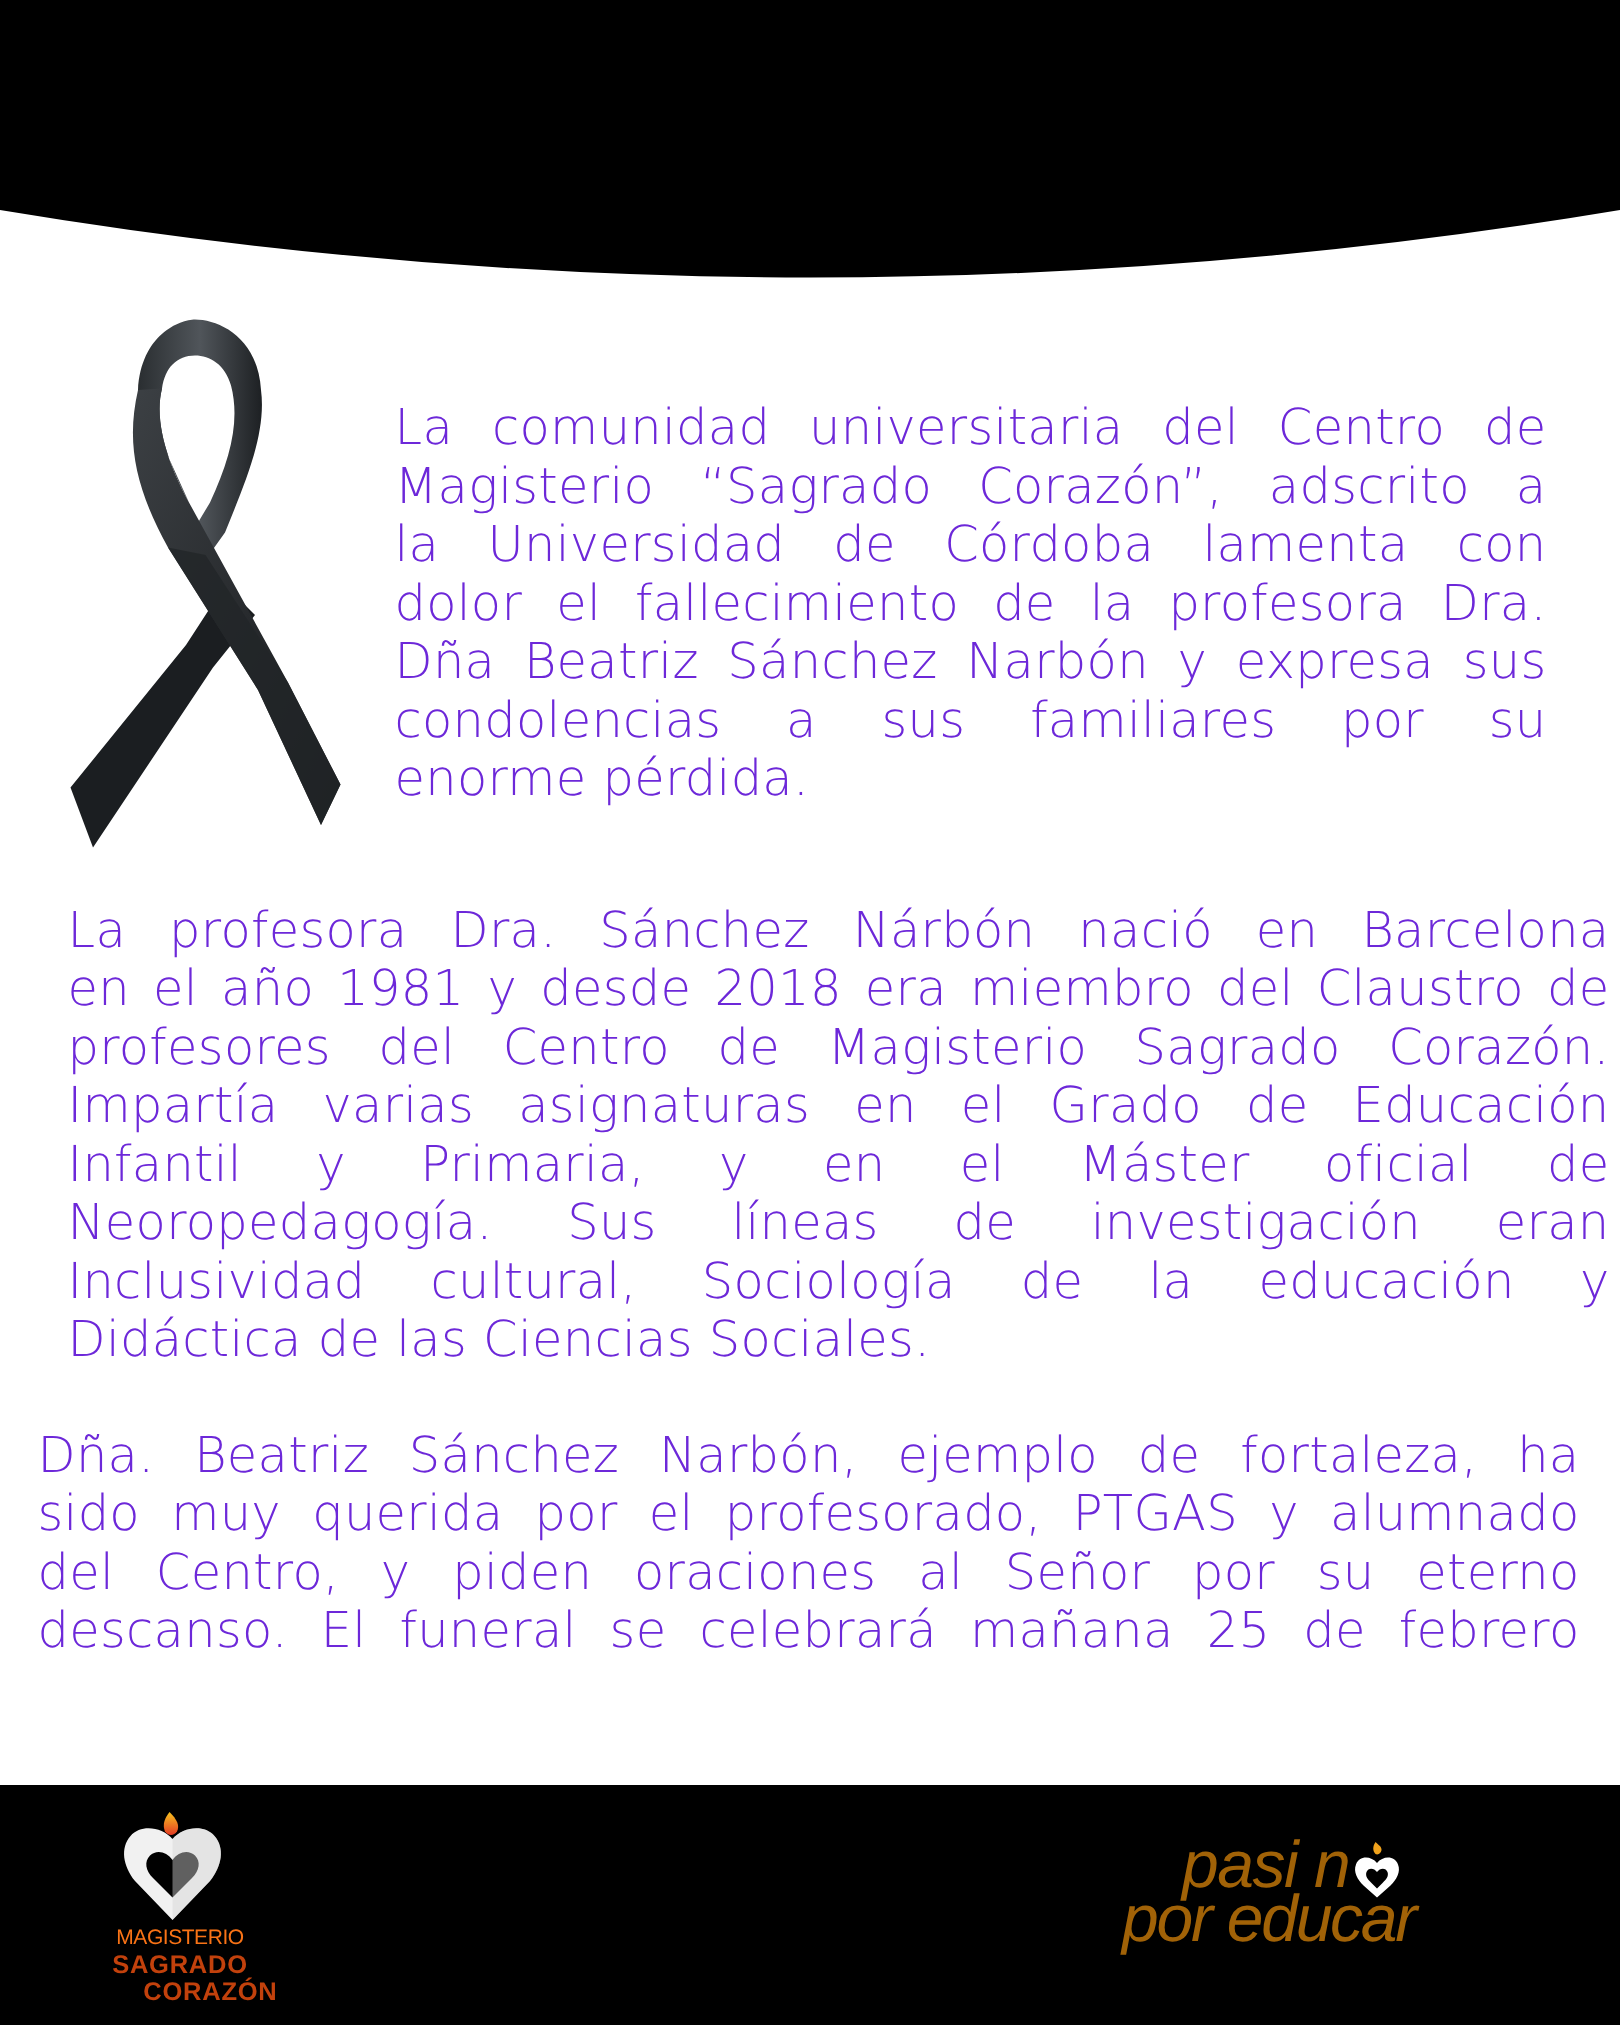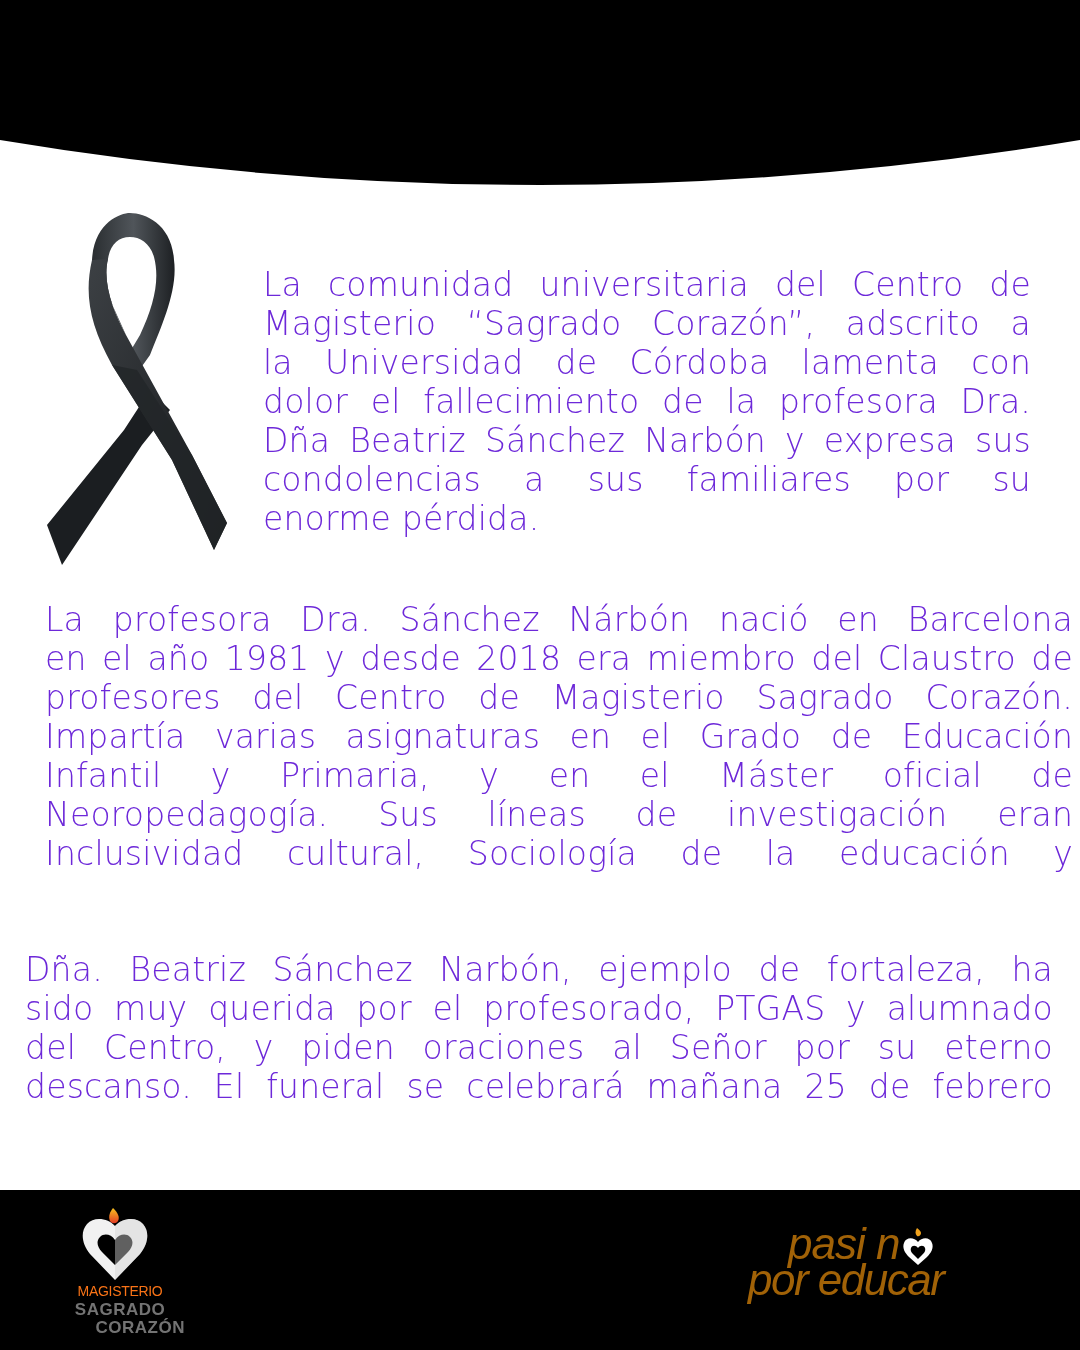--- a/index.html
+++ b/index.html
@@ -12,21 +12,21 @@
   .para .ln { display:block; text-align:justify; text-align-last:justify; white-space:nowrap; height:39px; }
   .para .ln.last { text-align-last:left; }
   .intro { left:263px; top:265px; width:768px; font-size:33px; line-height:39px; }
   .bio { left:25px; top:600px; width:1028px; font-size:33px; line-height:39px;margin-left:20px; }
   .memorial { left:25px; top:950px; width:1028px; font-size:33px; line-height:39px; }
   .footer { position:absolute; left:0; top:1190px; width:1080px; height:160px; background:#000; }
   .logo-left { position:absolute; left:55px; top:10px; width:150px; height:145px; }
   .logo-heart { position:absolute; left:25px; top:4px; width:70px; height:78px; }
   .logo-text-1 { position:absolute; left:0; top:83px; width:130px; text-align:center; color:#f97316;
                  font-family:"Liberation Sans", sans-serif; font-size:14px; font-weight:300; letter-spacing:-0.3px; }
-  .logo-text-2, .logo-text-3 { position:absolute; left:0; width:130px; text-align:center; color:#737373;
+  .logo-text-2, .logo-text-3 { position:absolute; left:0; width:130px; text-align:center; color:#c2410c;
                  font-family:"Liberation Sans", sans-serif; font-size:17px; font-weight:bold; letter-spacing:0.5px; }
   .logo-text-2 { top:100px; }
   .logo-text-3 { top:118px;text-align:right; }
   .slogan { position:absolute; left:748px; top:30px; width:270px; height:100px; color:#a16207;
             font-family:Liberation Sans, sans-serif; font-style:italic; font-size:44px; line-height:36px; }
   .slogan .l1 { position:absolute; left:40px; top:6px; letter-spacing:-1px; }
   .slogan .l2 { position:absolute; left:0; top:42px; letter-spacing:-1.5px; }
   .slogan-heart { position:absolute; left:152px; top:6px; width:36px; height:40px; }
 </style>
 </head>
@@ -68,20 +68,21 @@
 </p>
 
 <p class="para bio">
   <span class="ln">La profesora Dra. Sánchez Nárbón nació en Barcelona</span>
   <span class="ln">en el año 1981 y desde 2018 era miembro del Claustro de</span>
   <span class="ln">profesores del Centro de Magisterio Sagrado Corazón.</span>
   <span class="ln">Impartía varias asignaturas en el Grado de Educación</span>
   <span class="ln">Infantil y Primaria, y en el Máster oficial de</span>
   <span class="ln">Neoropedagogía. Sus líneas de investigación eran</span>
   <span class="ln">Inclusividad cultural, Sociología de la educación y</span>
+  <span class="ln last">Didáctica de las Ciencias Sociales.</span>
 </p>
 
 <p class="para memorial">
   <span class="ln">Dña. Beatriz Sánchez Narbón, ejemplo de fortaleza, ha</span>
   <span class="ln">sido muy querida por el profesorado, PTGAS y alumnado</span>
   <span class="ln">del Centro, y piden oraciones al Señor por su eterno</span>
   <span class="ln">descanso. El funeral se celebrará mañana 25 de febrero</span>
 </p>
 
 <div class="footer">

